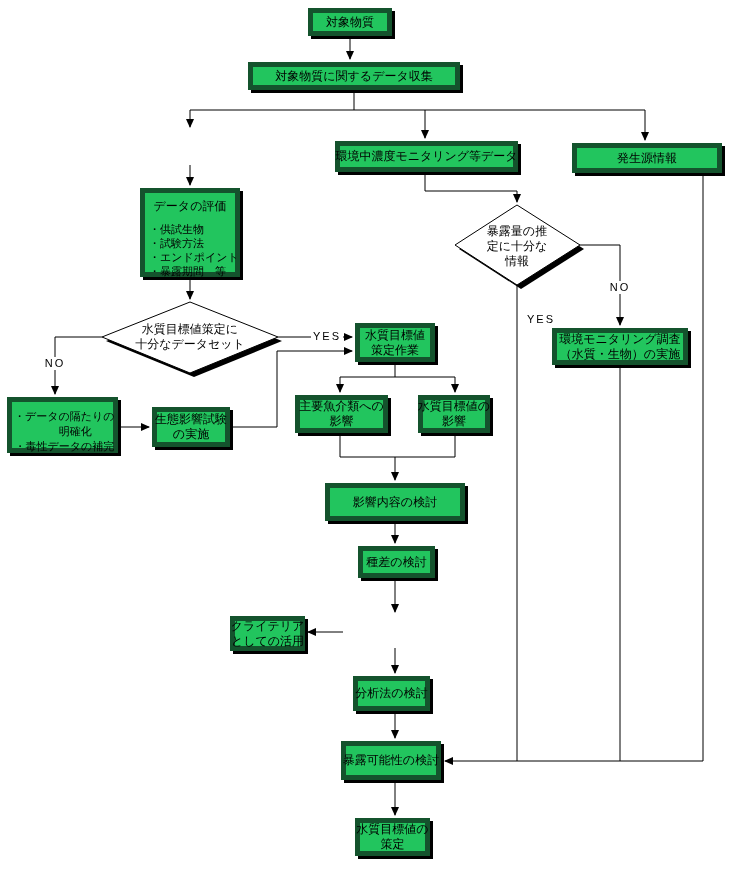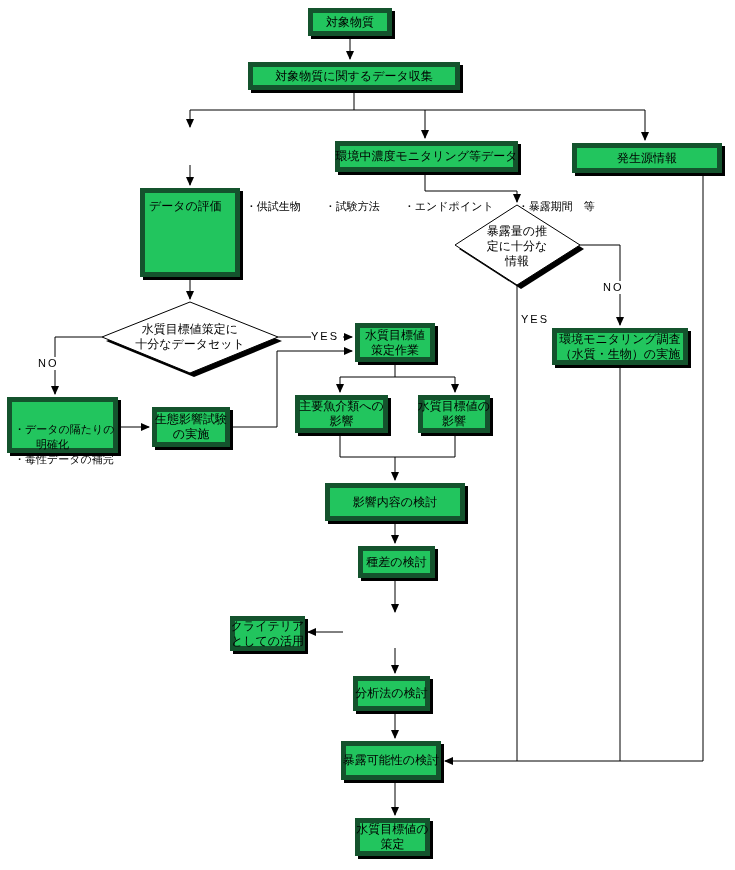--- a/index.html
+++ b/index.html
@@ -9,30 +9,30 @@
     overflow:hidden;
   }
   #wires{position:absolute;left:0;top:0;width:735px;height:870px;}
   .node{
     position:absolute;background:#22c55e;border:5px solid #14532d;
     box-shadow:3px 3px 0 0 #000;
     display:flex;align-items:center;justify-content:center;
     text-align:center;font-size:12px;line-height:15px;white-space:pre;
     box-sizing:border-box;
   }
-  .node.left{align-items:flex-start;justify-content:flex-start;text-align:left;padding:20px 2px;font-size:11px;line-height:15px;}
-  .eval{flex-direction:row;align-items:flex-start;justify-content:flex-start;padding:6px 4px;font-size:11px;line-height:14px;gap:24px;}
+  .node.left{align-items:flex-start;justify-content:flex-start;text-align:center;padding:7px 2px;font-size:11px;line-height:15px;}
+  .eval{flex-direction:column;align-items:flex-start;justify-content:flex-start;padding:6px 4px;font-size:11px;line-height:14px;}
   .eval .eval-title{width:100%;text-align:center;font-size:12px;margin-bottom:9px;}
   .eval .eval-item{text-align:left;white-space:pre;}
   .diamond-label{
     position:absolute;display:flex;align-items:center;justify-content:center;
     text-align:center;font-size:12px;line-height:15px;white-space:pre;
   }
   .edge-label{
-    position:absolute;background:#ffffff;text-align:left;
+    position:absolute;background:#ffffff;text-align:center;
     font-size:11px;line-height:13px;letter-spacing:2px;
   }
 </style>
 </head>
 <body>
 
 <div id="canvas">
 
   <svg id="wires" width="735" height="870" viewBox="0 0 735 870">
     <defs>

